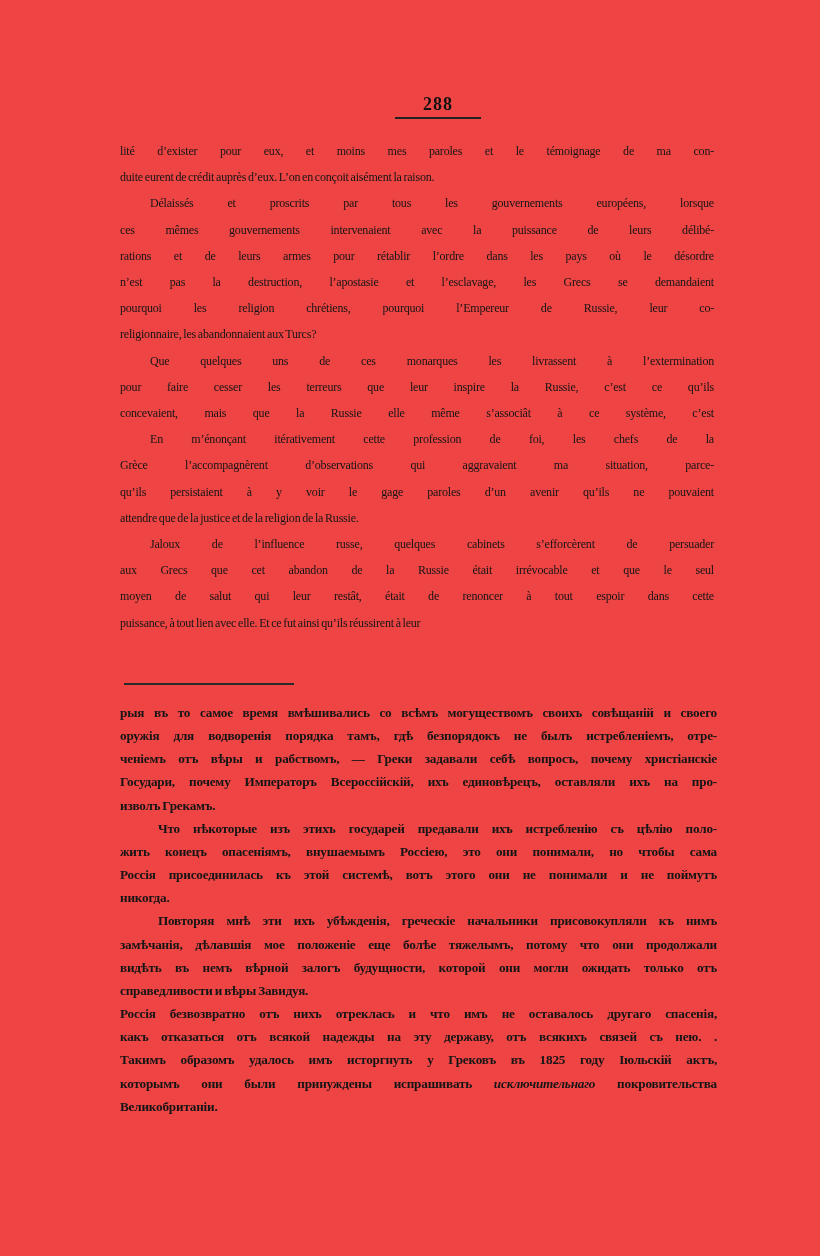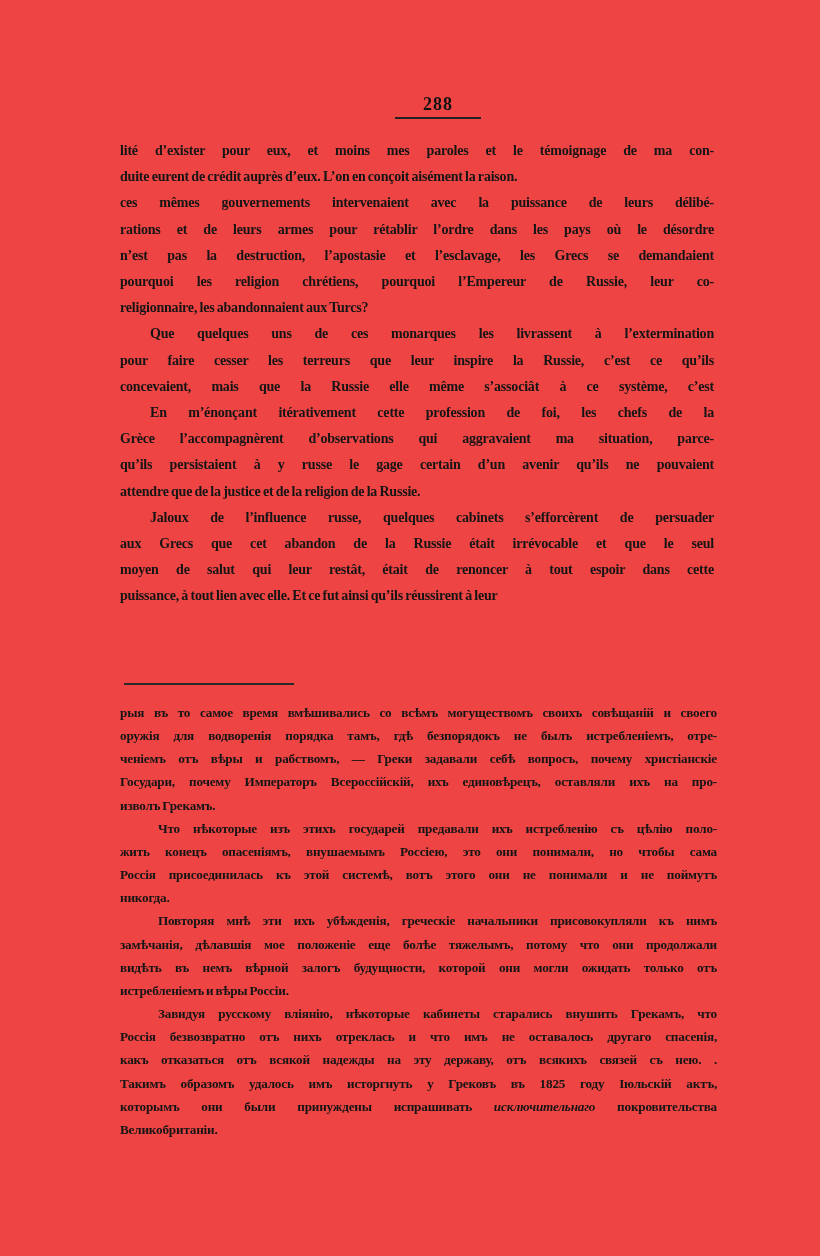--- a/index.html
+++ b/index.html
@@ -36,23 +36,23 @@
     height: 2px;
     background: #222;
     margin: 2px auto 0 auto;
   }
   
   .main-text {
     position: absolute;
     left: 120px;
     top: 138px;
     width: 594px;
-    font-size: 14px;
+    font-size: 12px;
     line-height: 26.2px;
-    font-weight: 700;
+    font-weight: 400;
     letter-spacing: -0.2px;
     word-spacing: -1px;
     --indent: 30px;
   }
   
   .footnote-rule {
     position: absolute;
     left: 124px;
     top: 683px;
     width: 170px;
@@ -97,35 +97,36 @@
     <div class="page-number">288</div>
     <div class="page-number-underline"></div>
   </div>
 
   <div class="main-text" lang="fr">
       <div class="paragraph">
         <div class="line">lité d’exister pour eux, et moins mes paroles et le témoignage de ma con-</div>
         <div class="line par-last">duite eurent de crédit auprès d’eux. L’on en conçoit aisément la raison.</div>
       </div>
       <div class="paragraph">
+        <div class="line indent">Délaissés et proscrits par tous les gouvernements européens, lorsque</div>
         <div class="line">ces mêmes gouvernements intervenaient avec la puissance de leurs délibé-</div>
         <div class="line">rations et de leurs armes pour rétablir l’ordre dans les pays où le désordre</div>
         <div class="line">n’est pas la destruction, l’apostasie et l’esclavage, les Grecs se demandaient</div>
         <div class="line">pourquoi les religion chrétiens, pourquoi l’Empereur de Russie, leur co-</div>
         <div class="line par-last">religionnaire, les abandonnaient aux Turcs?</div>
       </div>
       <div class="paragraph">
         <div class="line indent">Que quelques uns de ces monarques les livrassent à l’extermination</div>
         <div class="line">pour faire cesser les terreurs que leur inspire la Russie, c’est ce qu’ils</div>
         <div class="line">concevaient, mais que la Russie elle même s’associât à ce système, c’est</div>
       </div>
       <div class="paragraph">
         <div class="line indent">En m’énonçant itérativement cette profession de foi, les chefs de la</div>
         <div class="line">Grèce l’accompagnèrent d’observations qui aggravaient ma situation, parce-</div>
-        <div class="line">qu’ils persistaient à y russe le gage certain d’un avenir qu’ils ne pouvaient</div>
+        <div class="line">qu’ils persistaient à y voir le gage paroles d’un avenir qu’ils ne pouvaient</div>
         <div class="line par-last">attendre que de la justice et de la religion de la Russie.</div>
       </div>
       <div class="paragraph">
         <div class="line indent">Jaloux de l’influence russe, quelques cabinets s’efforcèrent de persuader</div>
         <div class="line">aux Grecs que cet abandon de la Russie était irrévocable et que le seul</div>
         <div class="line">moyen de salut qui leur restât, était de renoncer à tout espoir dans cette</div>
         <div class="line par-last">puissance, à tout lien avec elle. Et ce fut ainsi qu’ils réussirent à leur</div>
       </div>
     </div>
 
@@ -142,24 +143,23 @@
       <div class="paragraph">
         <div class="line indent">Что нѣкоторые изъ этихъ государей предавали ихъ истребленію съ цѣлію поло-</div>
         <div class="line">жить конецъ опасеніямъ, внушаемымъ Россіею, это они понимали, но чтобы сама</div>
         <div class="line">Россія присоединилась къ этой системѣ, вотъ этого они не понимали и не поймутъ</div>
         <div class="line par-last">никогда.</div>
       </div>
       <div class="paragraph">
         <div class="line indent">Повторяя мнѣ эти ихъ убѣжденія, греческіе начальники присовокупляли къ нимъ</div>
         <div class="line">замѣчанія, дѣлавшія мое положеніе еще болѣе тяжелымъ, потому что они продолжали</div>
         <div class="line">видѣть въ немъ вѣрной залогъ будущности, которой они могли ожидать только отъ</div>
-        <div class="line par-last">истребленіемъ и вѣры Россіи.</div>
+        <div class="line par-last">справедливости и вѣры Завидуя.</div>
       </div>
       <div class="paragraph">
-        <div class="line indent">Завидуя русскому вліянію, нѣкоторые кабинеты старались внушить Грекамъ, что</div>
         <div class="line">Россія безвозвратно отъ нихъ отреклась и что имъ не оставалось другаго спасенія,</div>
         <div class="line">какъ отказаться отъ всякой надежды на эту державу, отъ всякихъ связей съ нею. .</div>
         <div class="line">Такимъ образомъ удалось имъ исторгнуть у Грековъ въ 1825 году Іюльскій актъ,</div>
         <div class="line"><span>которымъ они были принуждены испрашивать </span><span class="italic">исключительнаго</span><span> покровительства</span></div>
         <div class="line par-last">Великобританіи.</div>
       </div>
     </div>
 
 </div>
 

